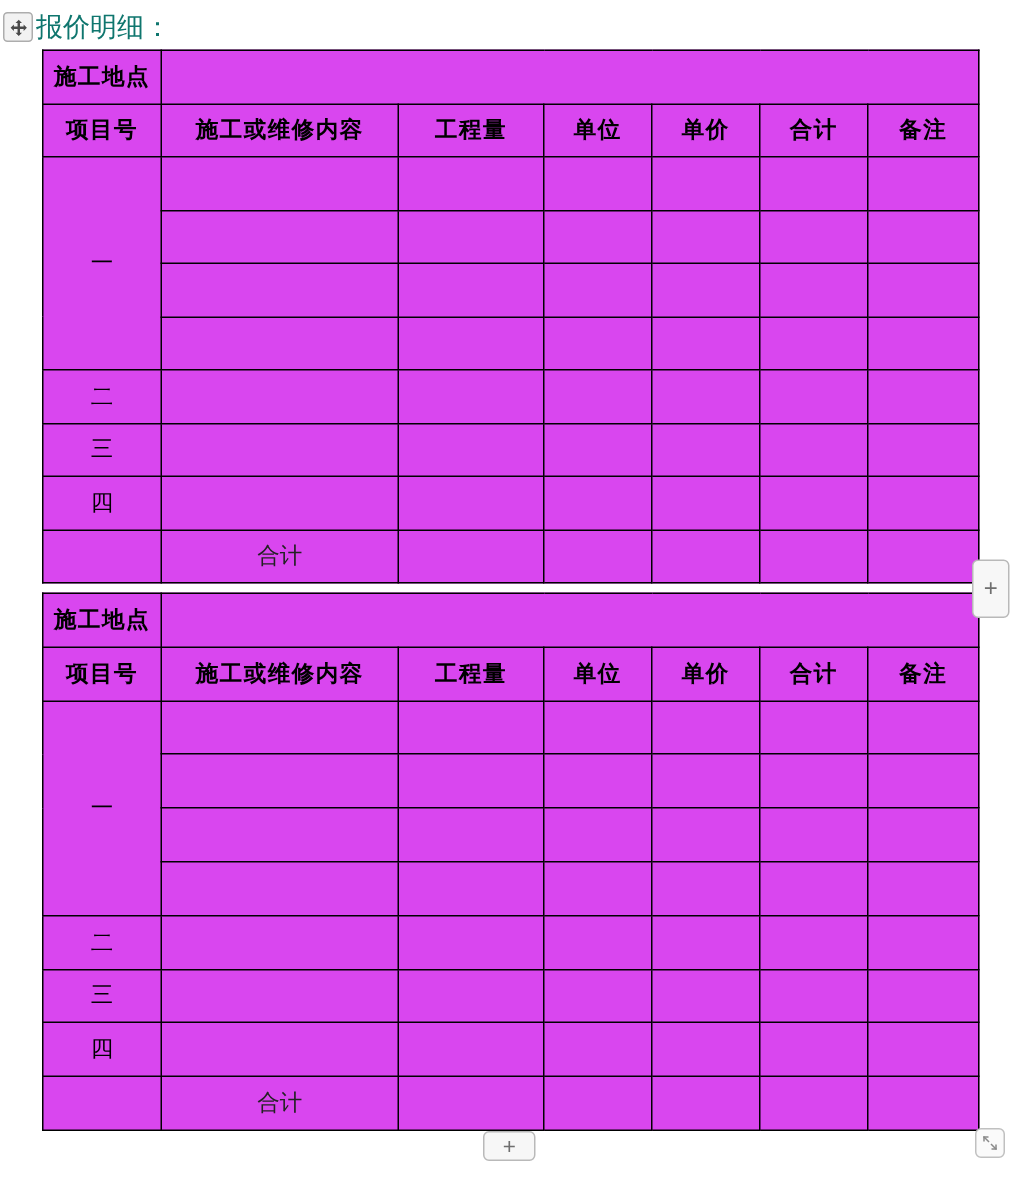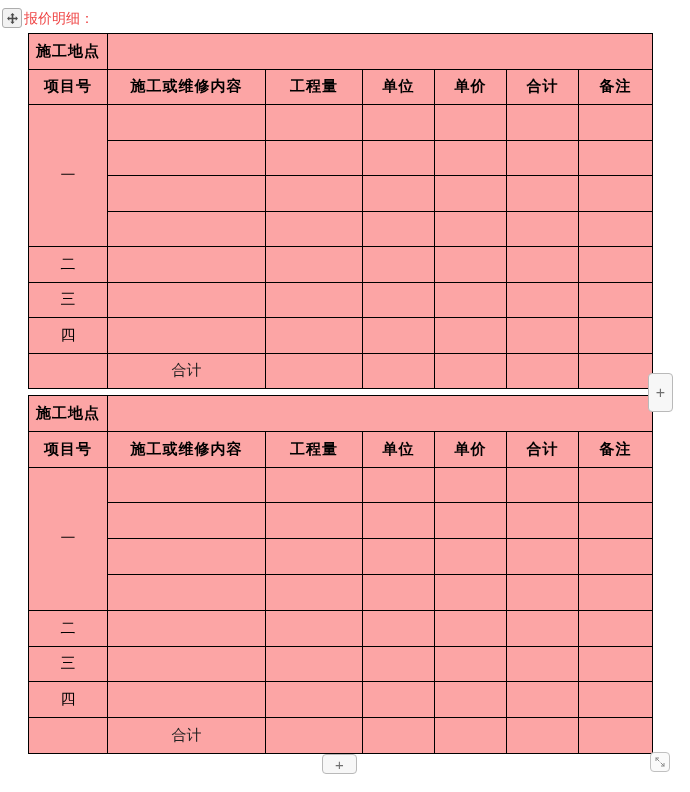--- a/index.html
+++ b/index.html
@@ -10,33 +10,33 @@
     font-family: "Liberation Sans", sans-serif;
     color: #000000;
     position: relative;
     overflow: hidden;
   }
   .stage { position: absolute; inset: 0; }
 
   .doc-title {
     position: absolute;
     left: 24px; top: 9px;
-    font-size: 14px;
+    font-size: 18px;
     line-height: 18px;
-    color: #ef4444;
+    color: #0f766e;
     white-space: nowrap;
   }
 
   table.qt {
     position: absolute;
     left: 28px;
     border-collapse: collapse;
     table-layout: fixed;
     width: 624px;
-    background: #fca5a5;
+    background: #d946ef;
   }
   table.qt1 { top: 33px; }
   table.qt2 { top: 395px; }
   table.qt td {
     border: 1.5px solid #000;
     padding: 0 2px;
     text-align: center;
     vertical-align: middle;
     font-size: 15px;
     overflow: hidden;

